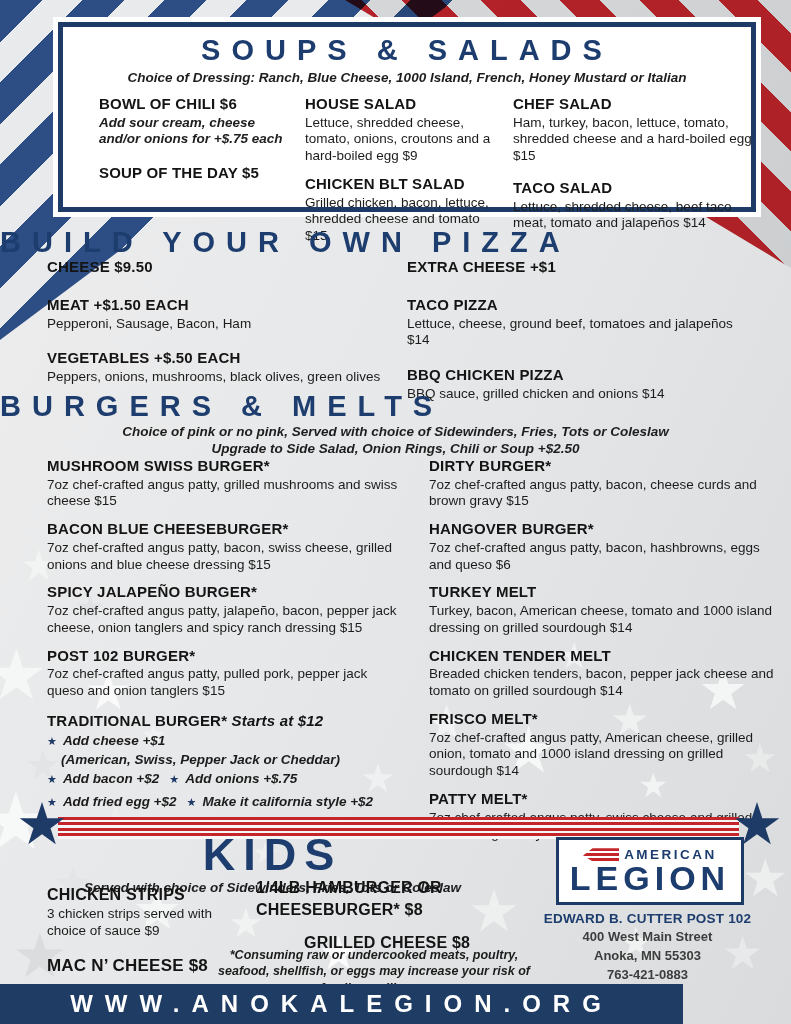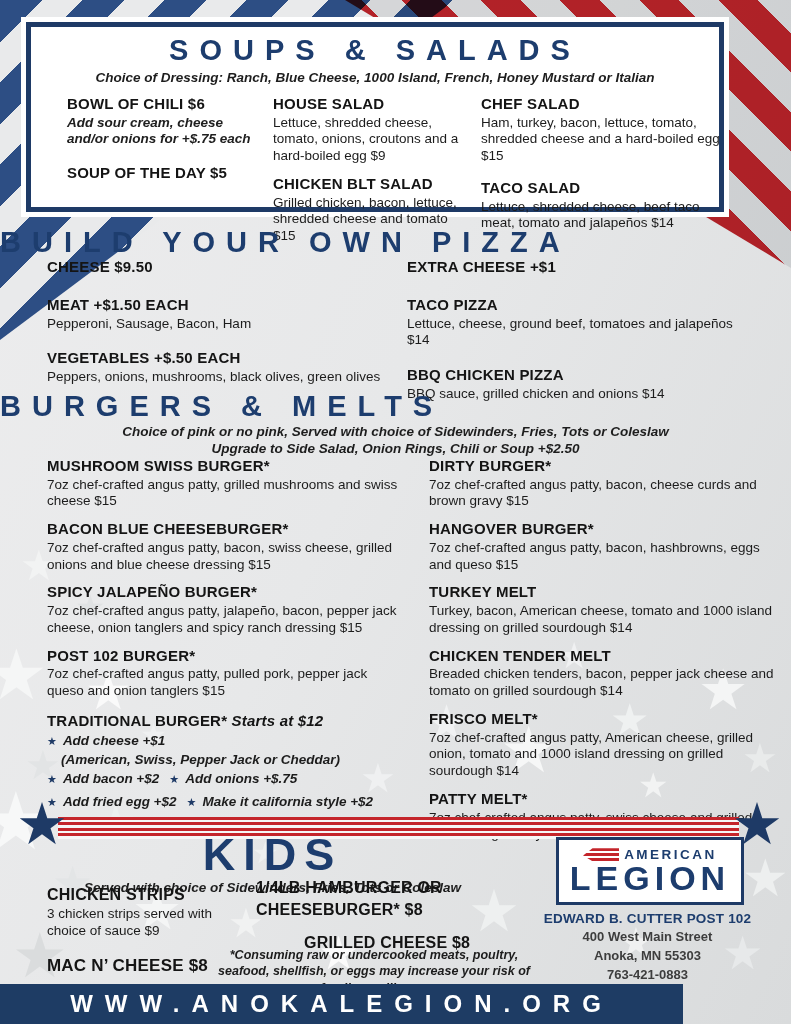--- a/index.html
+++ b/index.html
@@ -12,21 +12,21 @@
   .stripes-left{position:absolute;inset:0;
     background:repeating-linear-gradient(135deg,#2d4e84 0 30px,#e9eaeb 30px 58px);
     clip-path:polygon(0 0,455px 0,0 340px);}
   .stripes-right{position:absolute;inset:0;
     background:repeating-linear-gradient(45deg,#c4252b 0 28px,#e9eaeb 28px 56px);
     clip-path:polygon(345px 0,791px 0,791px 268px);
     mix-blend-mode:multiply;}
   .star-wm{position:absolute;font-family:"DejaVu Sans",sans-serif;line-height:1;pointer-events:none;}
 
   
-  .soups-box{position:absolute;left:26px;top:22px;width:688px;height:180px;
+  .soups-box{position:absolute;left:58px;top:22px;width:688px;height:180px;
     background:#fff;border:5px solid #1e3a66;box-shadow:0 0 0 5px #ffffff;}
   .sec-title{font-weight:bold;color:#1d3d6e;text-align:center;letter-spacing:11px;}
   .soups-box .sec-title{font-size:29px;margin-top:7px;}
   .subtitle{font-style:italic;text-align:center;font-size:13.5px;color:#1d1d1d;font-weight:bold;}
   .soups-box .subtitle{margin-top:3px;}
   .soups-grid{display:grid;grid-template-columns:198px 200px 252px;column-gap:8px;
     padding:10px 0 0 36px;}
   .item{margin-bottom:10px;}
   .iname{font-weight:bold;font-size:15px;color:#141414;letter-spacing:0.2px;line-height:1.25;}
   .idesc{font-size:13.5px;color:#1c1c1c;line-height:1.24;margin-top:1px;}
@@ -205,21 +205,21 @@
     </div>
   </div>
 
   <div class="col" style="left:429px;top:457px;width:352px;">
     <div class="item">
       <div class="iname">DIRTY BURGER*</div>
       <div class="idesc">7oz chef-crafted angus patty, bacon, cheese curds and brown gravy $15</div>
     </div>
     <div class="item">
       <div class="iname">HANGOVER BURGER*</div>
-      <div class="idesc">7oz chef-crafted angus patty, bacon, hashbrowns, eggs and queso $15</div>
+      <div class="idesc">7oz chef-crafted angus patty, bacon, hashbrowns, eggs and queso $6</div>
     </div>
     <div class="item">
       <div class="iname">TURKEY MELT</div>
       <div class="idesc">Turkey, bacon, American cheese, tomato and 1000 island dressing on grilled sourdough $14</div>
     </div>
     <div class="item">
       <div class="iname">CHICKEN TENDER MELT</div>
       <div class="idesc">Breaded chicken tenders, bacon, pepper jack cheese and tomato on grilled sourdough $14</div>
     </div>
     <div class="item">

